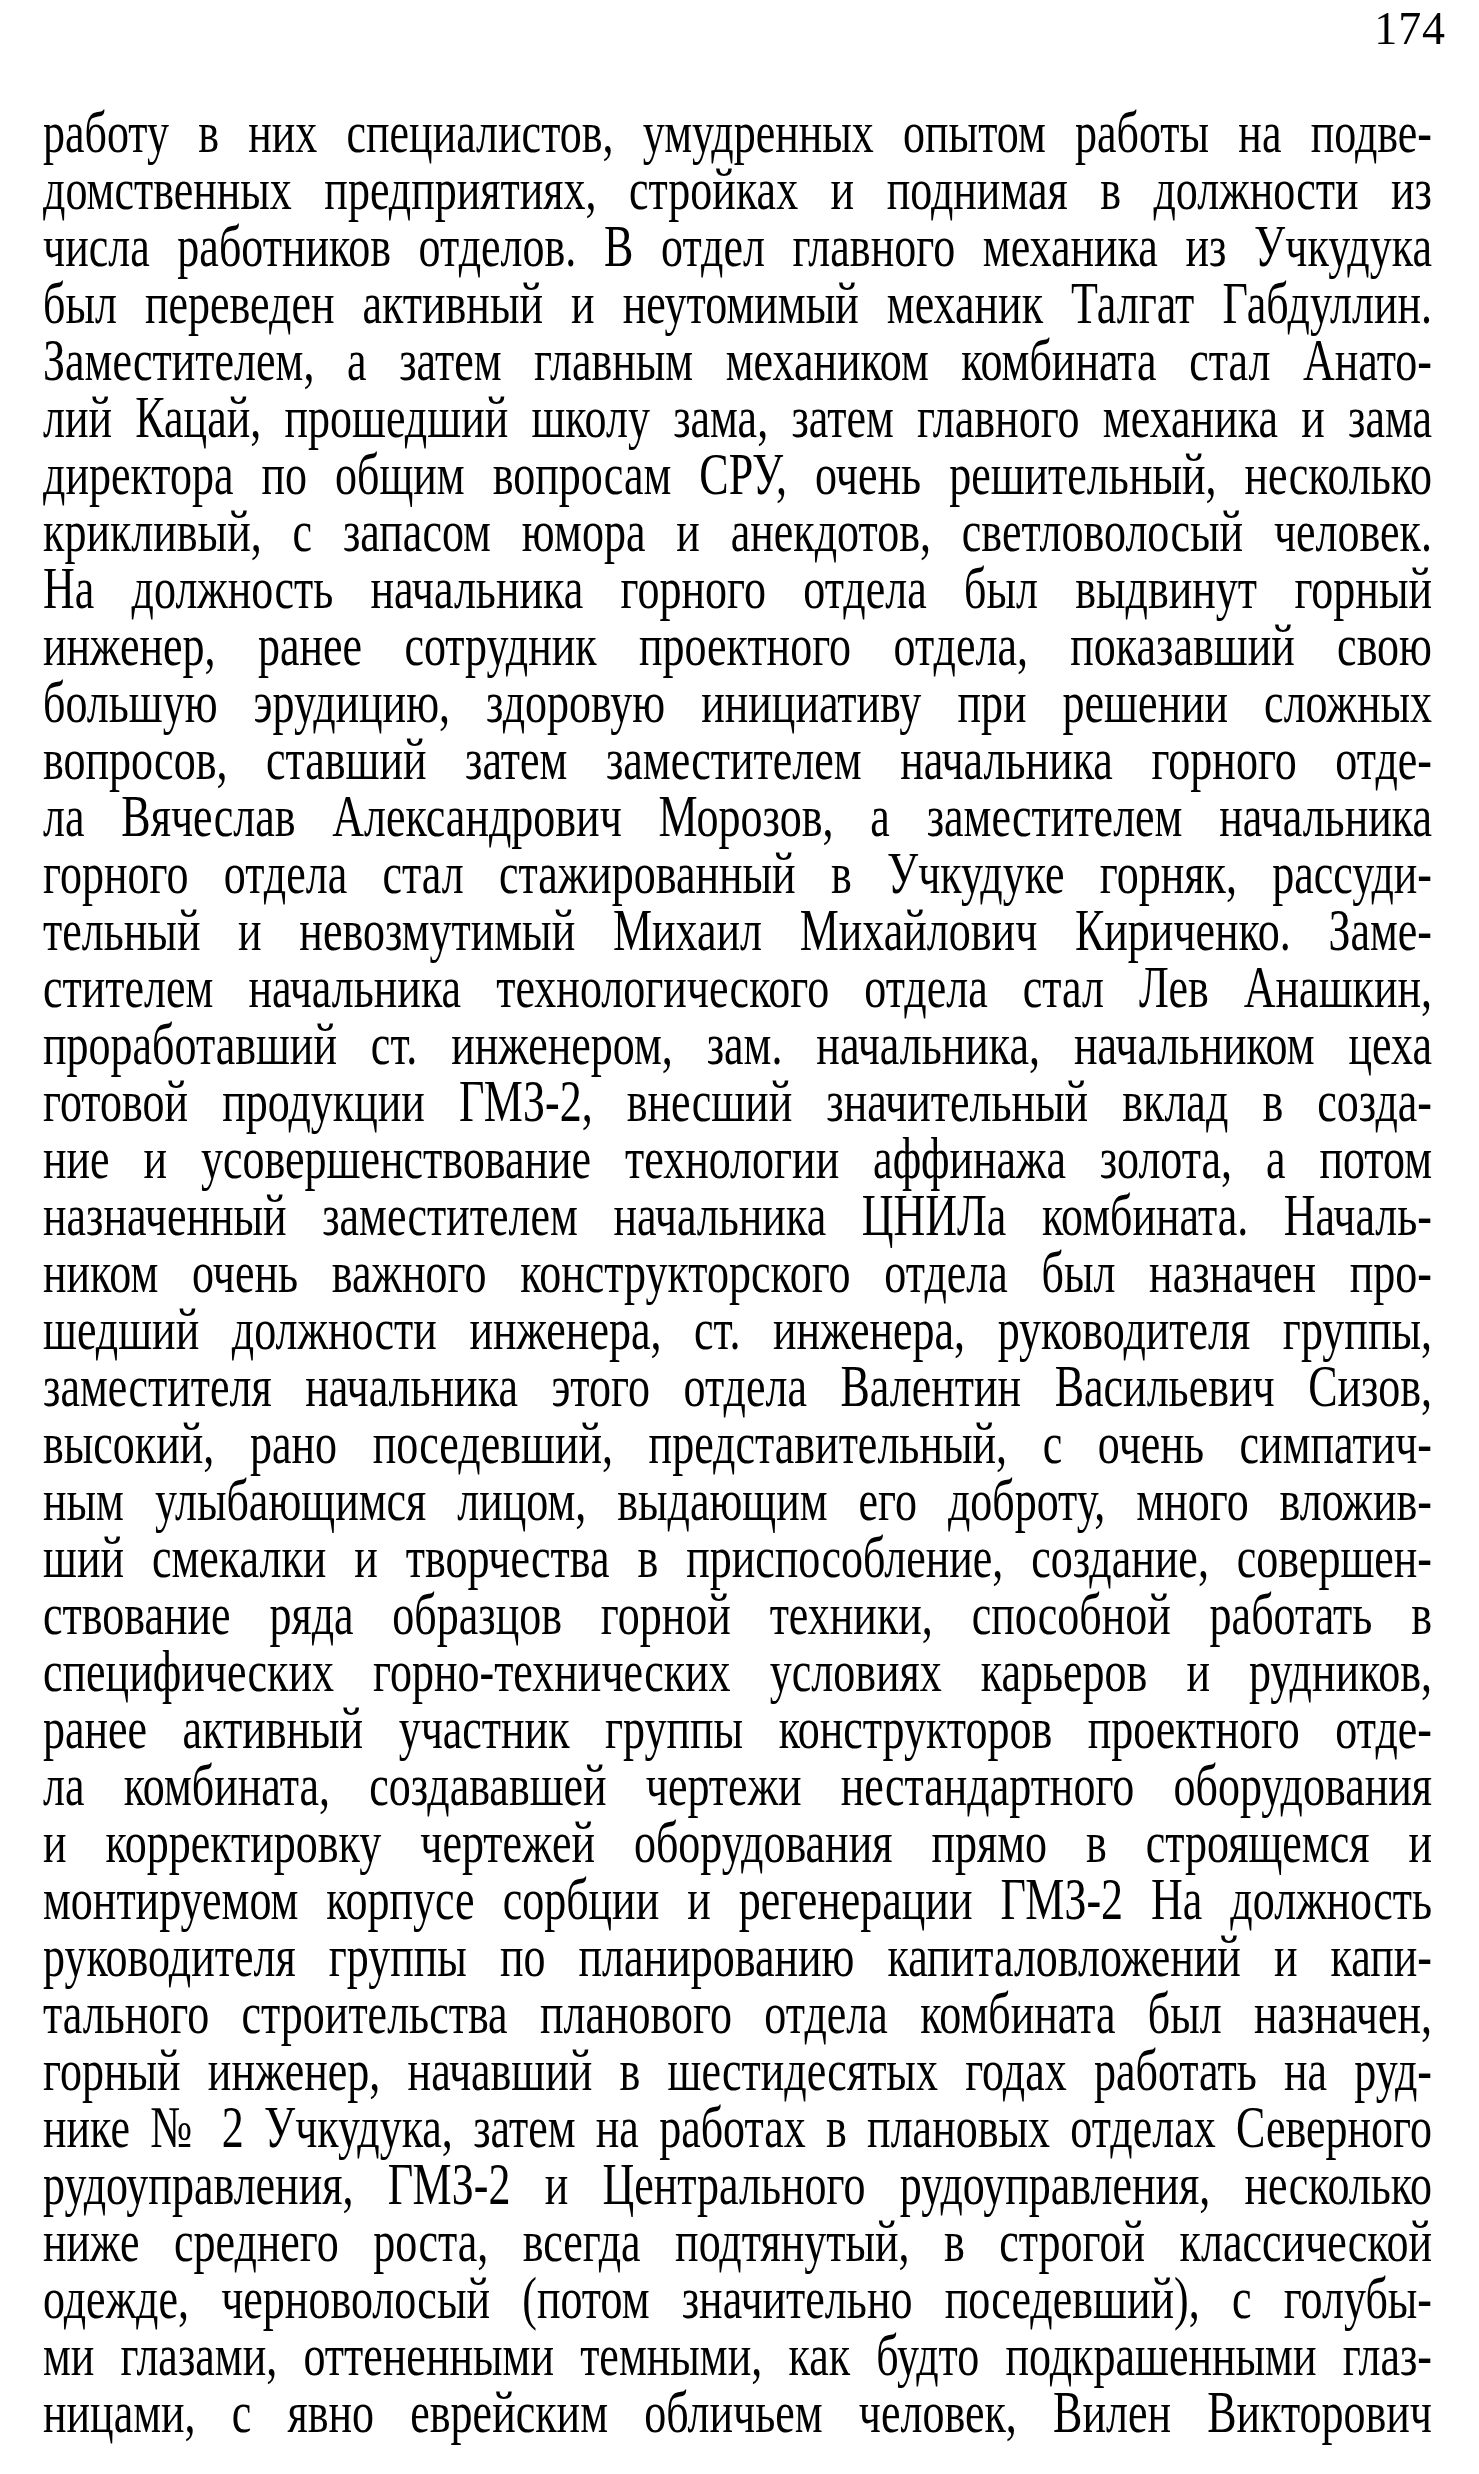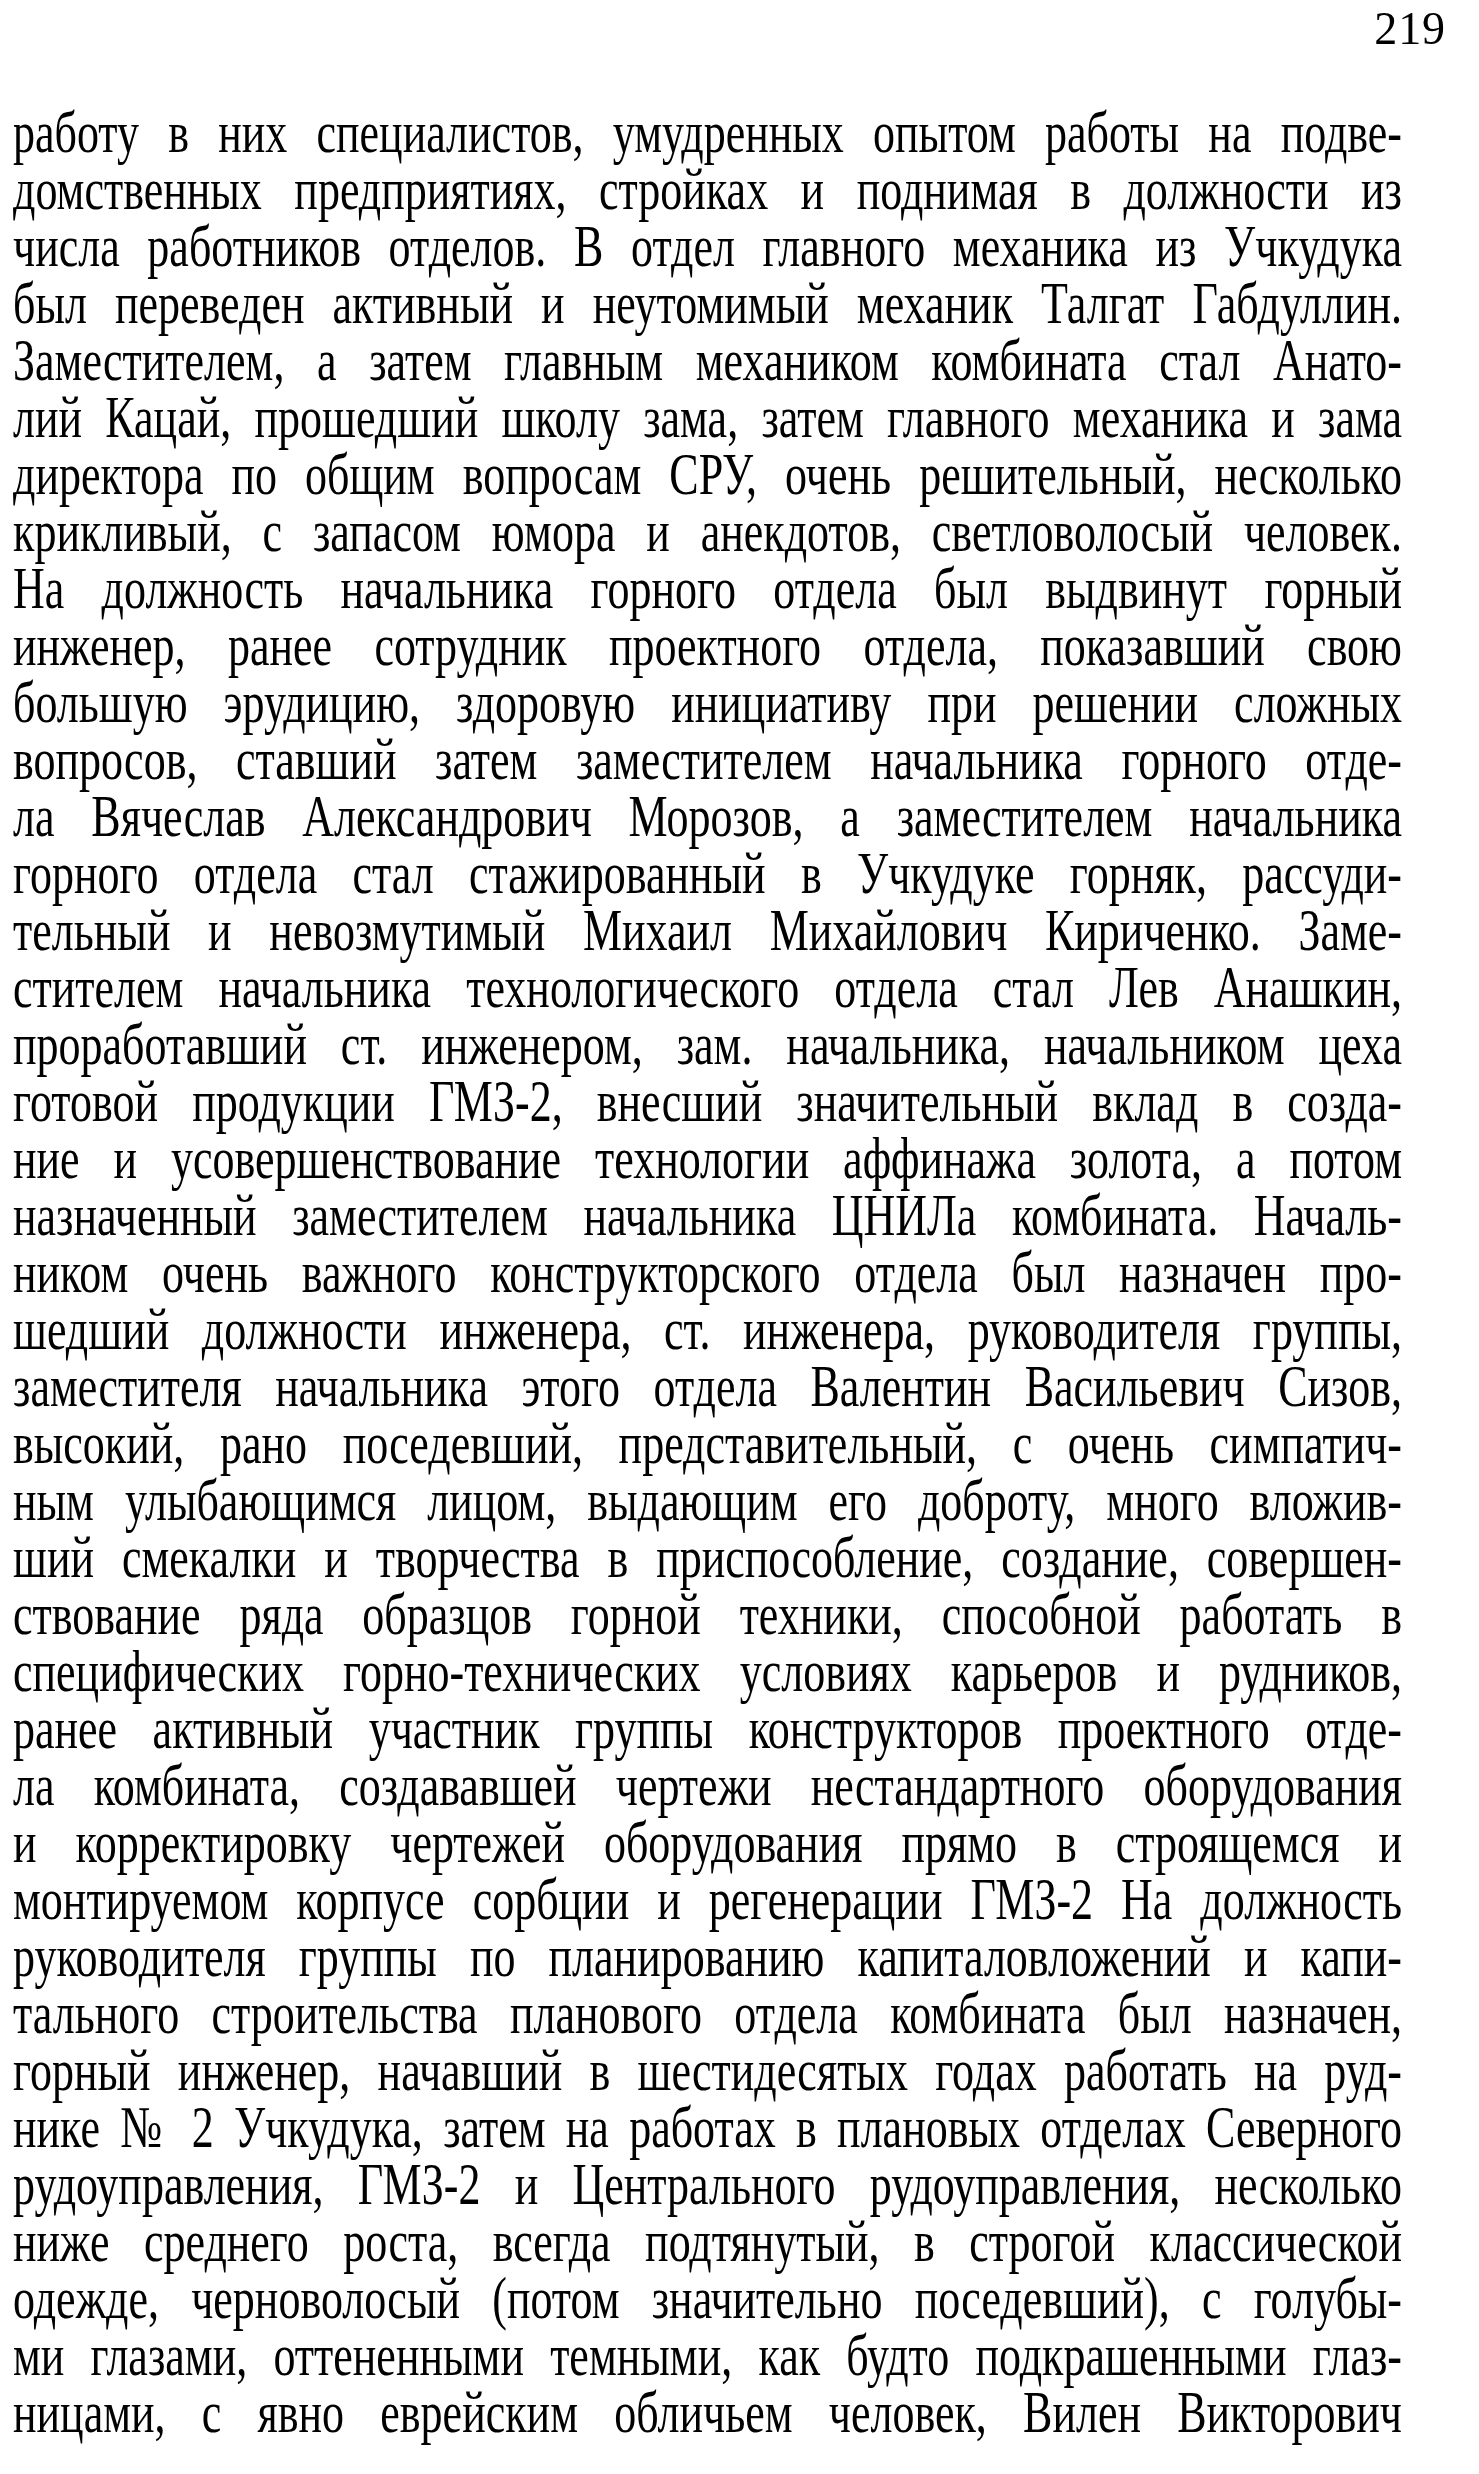--- a/index.html
+++ b/index.html
@@ -19,40 +19,40 @@
     position: absolute;
     top: 5.5px;
     right: 33px;
     font-size: 46px;
     line-height: 1;
     letter-spacing: 0.9px;
   }
   .textblock {
     position: absolute;
     top: 104px;
-    left: 13px;
+    left: 43px;
     width: 1389px;
   }
   .line {
     font-size: 44px;
     line-height: 57px;
     height: 57px;
     text-align: justify;
     text-align-last: justify;
     -moz-text-align-last: justify;
     transform: scaleY(1.35);
     transform-origin: 50% 50%;
     white-space: normal;
   }
 </style>
 </head>
 <body>
 
 <div class="page">
-  <div class="pagenum">219</div>
+  <div class="pagenum">174</div>
   <div class="textblock">
       <div class="line">работу в них специалистов, умудренных опытом работы на подве-</div>
       <div class="line">домственных предприятиях, стройках и поднимая в должности из</div>
       <div class="line">числа работников отделов. В отдел главного механика из Учкудука</div>
       <div class="line">был переведен активный и неутомимый механик Талгат Габдуллин.</div>
       <div class="line">Заместителем, а затем главным механиком комбината стал Анато-</div>
       <div class="line">лий Кацай, прошедший школу зама, затем главного механика и зама</div>
       <div class="line">директора по общим вопросам СРУ, очень решительный, несколько</div>
       <div class="line">крикливый, с запасом юмора и анекдотов, светловолосый человек.</div>
       <div class="line">На должность начальника горного отдела был выдвинут горный</div>

